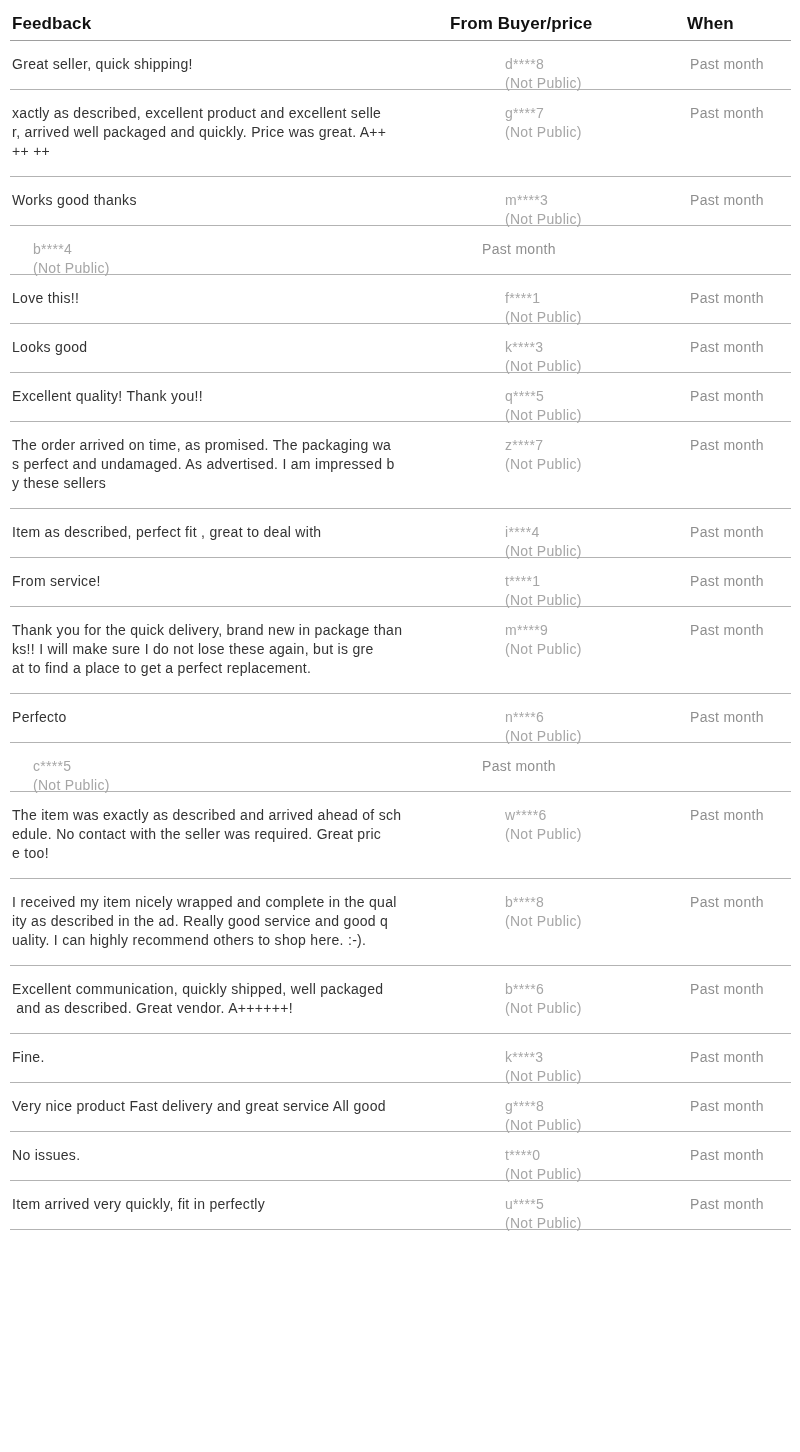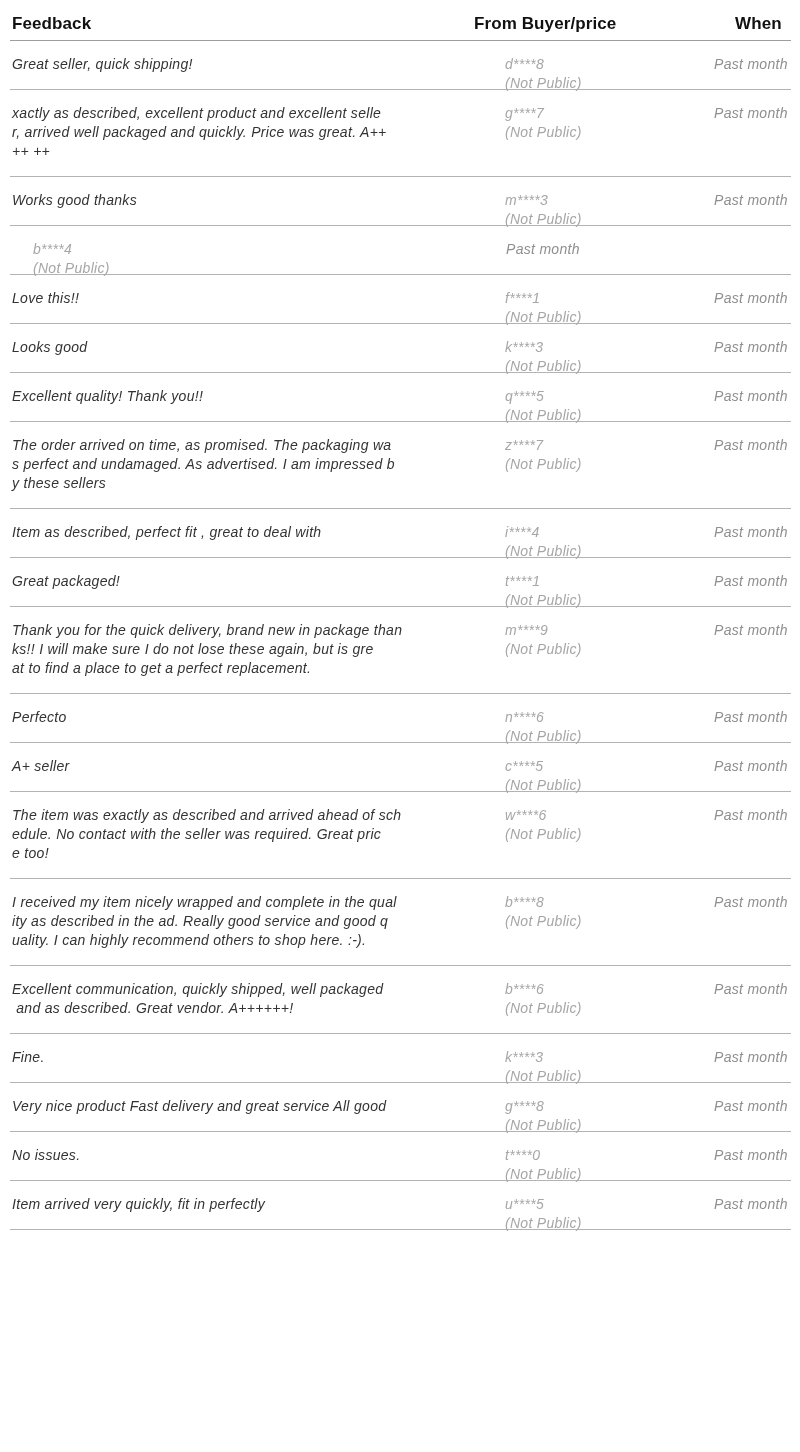--- a/index.html
+++ b/index.html
@@ -12,55 +12,52 @@
     font-family: "Liberation Sans", "DejaVu Sans", sans-serif;
   }
   .feedback-table {
     margin: 0 9px 0 10px;
   }
   .header-row {
     display: grid;
     grid-template-columns: 440px 237px 1fr;
     padding: 13px 0 6px 0;
     border-bottom: 1px solid var(--header-border, #9e9e9e);
-    gap: 24px;
   }
   .header-cell {
     font-size: 17px;
     font-weight: 700;
     line-height: 21px;
     color: var(--header-text, #111111);
     letter-spacing: 0.1px;
   }
   .header-cell.first { padding-left: 2px; }
   .table-row {
     display: grid;
     grid-template-columns: 472px 208px 1fr;
     padding: 14px 0 15px 0;
     border-bottom: 1px solid var(--row-border, #b3b3b3);
     font-size: 14px;
     line-height: 19px;
     letter-spacing: 0.3px;
-    font-style: italic;
   }
   .cell-feedback {
     padding-left: 2px;
     white-space: pre-wrap;
     overflow-wrap: break-word;
     color: var(--feedback-text, #333333);
   }
   .cell-buyer {
     height: 19px;            
     overflow: visible;
     color: var(--buyer-text, #a6a6a6);
     margin-left: 23px;
   }
   .cell-when {
     color: var(--when-text, #8f8f8f);
-    margin-left: 24px;
   }
 </style>
 </head>
 <body>
 
 <div class="feedback-table">
   <div class="header-row">
     <div class="header-cell first">Feedback</div>
     <div class="header-cell">From Buyer/price</div>
     <div class="header-cell">When</div>
@@ -144,21 +141,21 @@
   <div class="table-row">
     <div class="cell-feedback">Item as described, perfect fit , great to deal with</div>
     <div class="cell-buyer">
       <div>i****4</div>
       <div>(Not Public)</div>
     </div>
     <div class="cell-when">Past month</div>
   </div>
 
   <div class="table-row">
-    <div class="cell-feedback">Great packaged!</div>
+    <div class="cell-feedback">From service!</div>
     <div class="cell-buyer">
       <div>t****1</div>
       <div>(Not Public)</div>
     </div>
     <div class="cell-when">Past month</div>
   </div>
 
   <div class="table-row">
     <div class="cell-feedback">Thank you for the quick delivery, brand new in package than
 ks!! I will make sure I do not lose these again, but is gre
@@ -173,21 +170,20 @@
   <div class="table-row">
     <div class="cell-feedback">Perfecto</div>
     <div class="cell-buyer">
       <div>n****6</div>
       <div>(Not Public)</div>
     </div>
     <div class="cell-when">Past month</div>
   </div>
 
   <div class="table-row">
-    <div class="cell-feedback">A+ seller</div>
     <div class="cell-buyer">
       <div>c****5</div>
       <div>(Not Public)</div>
     </div>
     <div class="cell-when">Past month</div>
   </div>
 
   <div class="table-row">
     <div class="cell-feedback">The item was exactly as described and arrived ahead of sch
 edule. No contact with the seller was required. Great pric

